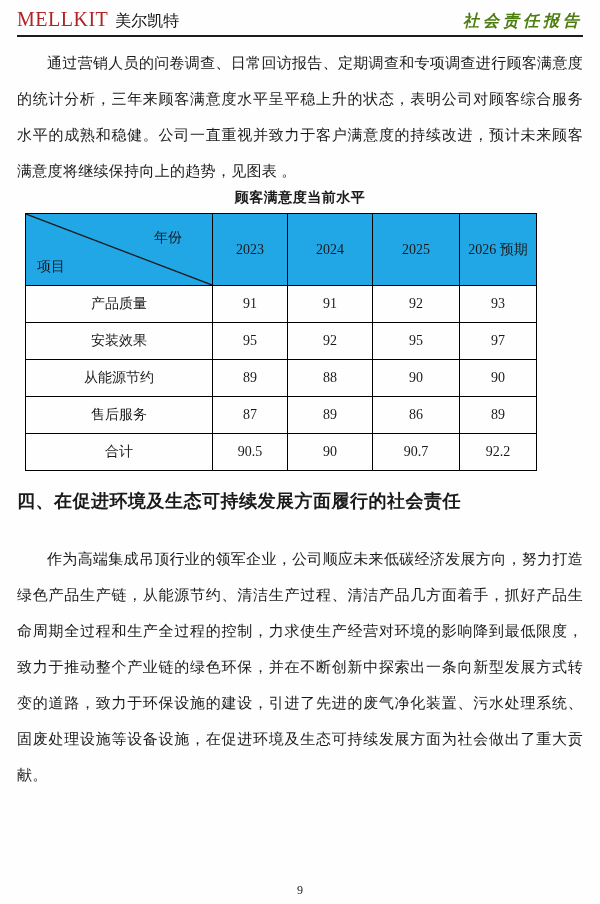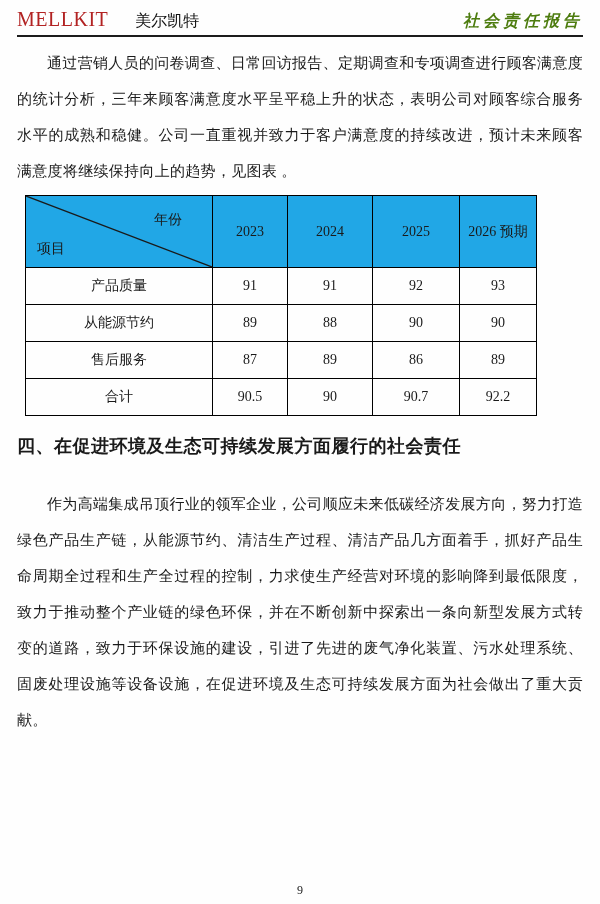--- a/index.html
+++ b/index.html
@@ -10,21 +10,21 @@
     background:#fefefe;
     color:#1a1a1a;
     font-family:"Liberation Serif","DejaVu Serif",serif;
     overflow:hidden;
   }
   .page-header {
     display:flex; justify-content:space-between; align-items:flex-end;
     margin:0 17px; padding-top:8px; padding-bottom:3px;
     border-bottom:2px solid #1c1c1c;
   }
-  .brand-group { display:flex; align-items:baseline;gap:20px; }
+  .brand-group { display:flex; align-items:baseline; }
   .brand-en {
     font-size:20px; letter-spacing:0.5px; color:#B22222;
     font-family:"Liberation Serif","DejaVu Serif",serif;
   }
   .brand-cn { font-size:16px; color:#111; margin-left:7px; }
   .doc-title {
     font-size:16px; letter-spacing:4px; font-style:italic; color:#4d7c0f;
     font-weight:bold;
   }
   .para {
@@ -73,20 +73,21 @@
   <div class="page-header">
     <div class="brand-group">
       <span class="brand-en" style="color: rgb(178, 34, 34);">MELLKIT</span>
       <span class="brand-cn">美尔凯特</span>
     </div>
     <div class="doc-title">社会责任报告</div>
   </div>
 
   <p class="para para1">通过营销人员的问卷调查、日常回访报告、定期调查和专项调查进行顾客满意度的统计分析，三年来顾客满意度水平呈平稳上升的状态，表明公司对顾客综合服务水平的成熟和稳健。公司一直重视并致力于客户满意度的持续改进，预计未来顾客满意度将继续保持向上的趋势，见图表 。</p>
 
+  <div class="table-title">顾客满意度当前水平</div>
 
   <table class="sat-table">
     <colgroup>
       <col style="width:187px">
       <col style="width:75px">
       <col style="width:85px">
       <col style="width:87px">
       <col style="width:77px">
     </colgroup>
     <thead>
@@ -104,20 +105,27 @@
           <th style="background: rgb(33, 167, 230);">2026 预期</th>
         </tr>
     </thead>
     <tbody>
         <tr>
           <td>产品质量</td>
           <td>91</td>
           <td>91</td>
           <td>92</td>
           <td>93</td>
+        </tr>
+        <tr>
+          <td>安装效果</td>
+          <td>95</td>
+          <td>92</td>
+          <td>95</td>
+          <td>97</td>
         </tr>
         <tr>
           <td>从能源节约</td>
           <td>89</td>
           <td>88</td>
           <td>90</td>
           <td>90</td>
         </tr>
         <tr>
           <td>售后服务</td>

